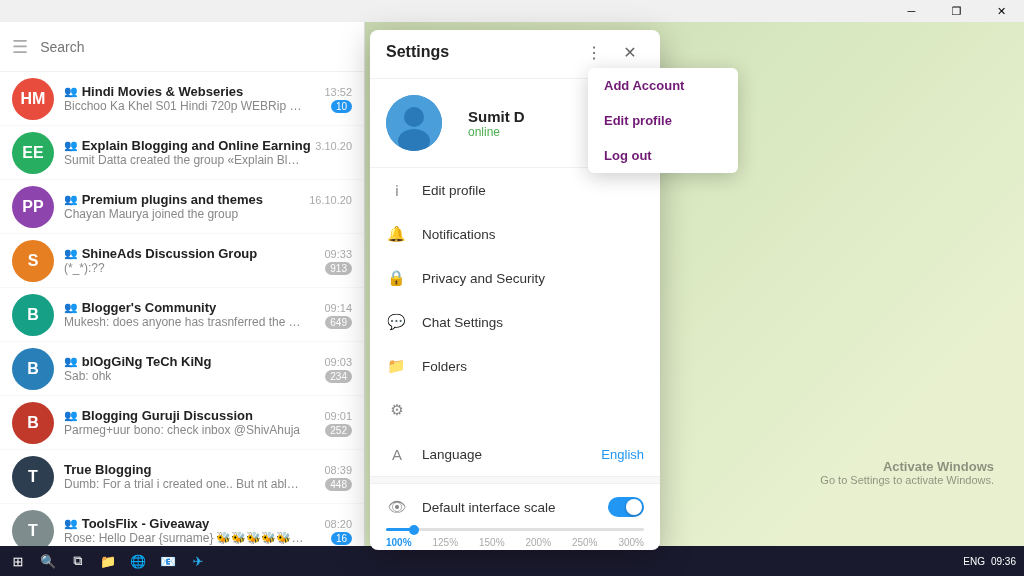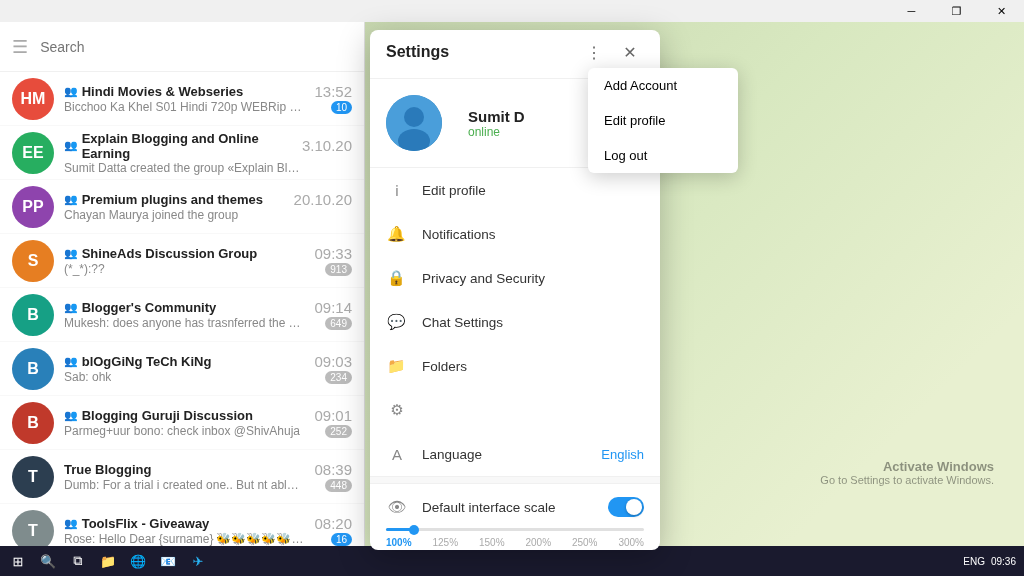--- a/index.html
+++ b/index.html
@@ -156,21 +156,21 @@
     .chat-name {
       font-size: 13px;
       font-weight: 600;
       color: #222;
       display: flex;
       align-items: center;
       gap: 4px;
     }
     .group-icon { font-size: 11px; color: #888; }
     .chat-time {
-      font-size: 15px;
+      font-size: 11px;
       color: #aaa;
     }
     .chat-preview {
       font-size: 12px;
       color: #888;
       white-space: nowrap;
       overflow: hidden;
       text-overflow: ellipsis;
       max-width: 240px;
     }
@@ -406,22 +406,23 @@
       width: 150px;
       background: white;
       border-radius: 6px;
       box-shadow: 0 4px 20px rgba(0,0,0,0.2);
       z-index: 300;
       overflow: hidden;
     }
     .context-menu-item {
       padding: 10px 16px;
       font-size: 13px;
-      color: #000000;
-      cursor: pointer;
+      color: #701a75;
+      cursor: pointer;
+      font-weight: bold;
     }
   </style>
 </head>
 <body>
 
 <div class="bg-right">
   <div class="flower-decor"></div>
 </div>
 
 <div class="title-bar">
@@ -460,21 +461,21 @@
         <span class="chat-preview">Sumit Datta created the group «Explain Blogging and Online Ea...</span>
 
       </div>
     </div>
   </div>
       <div class="chat-item">
     <div class="avatar" style="background:#8e44ad">PP</div>
     <div class="chat-content">
       <div class="chat-top">
         <span class="chat-name"><span class="group-icon">👥</span> Premium plugins and themes</span>
-        <span class="chat-time">20.10.20</span>
+        <span class="chat-time">16.10.20</span>
       </div>
       <div style="display:flex;justify-content:space-between;align-items:center">
         <span class="chat-preview">Chayan Maurya joined the group</span>
 
       </div>
     </div>
   </div>
       <div class="chat-item">
     <div class="avatar" style="background:#e67e22">S</div>
     <div class="chat-content">

